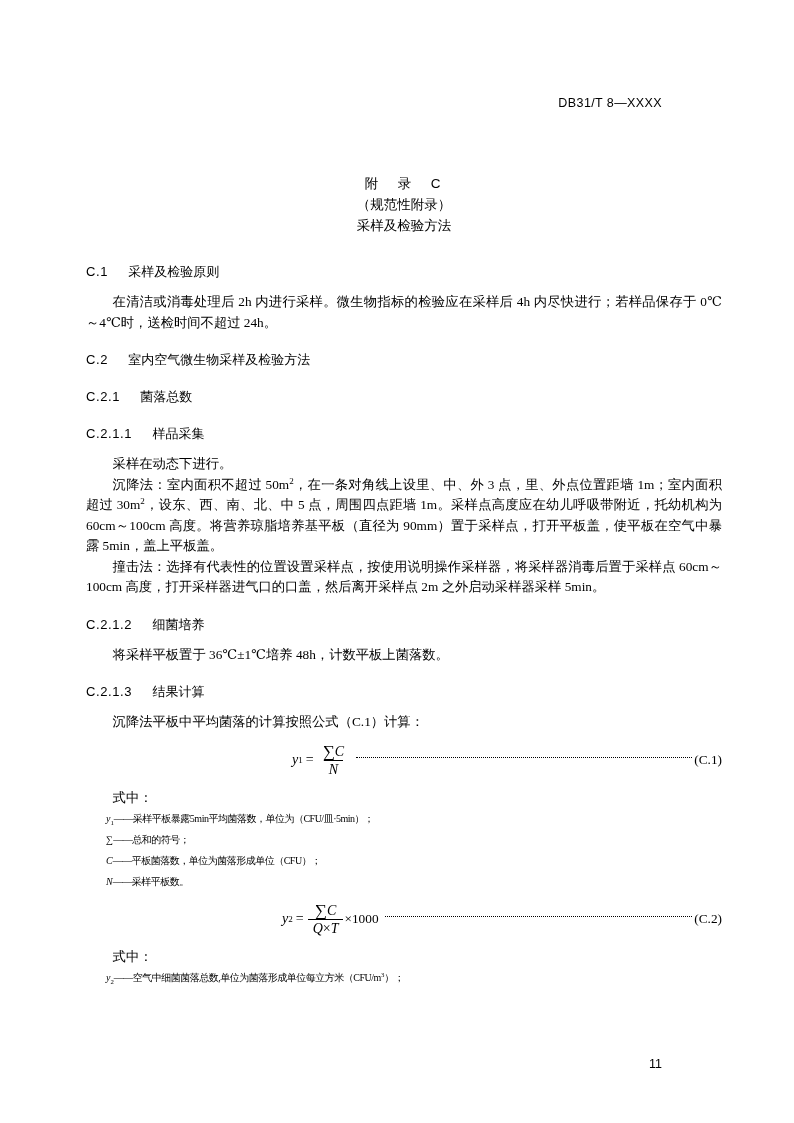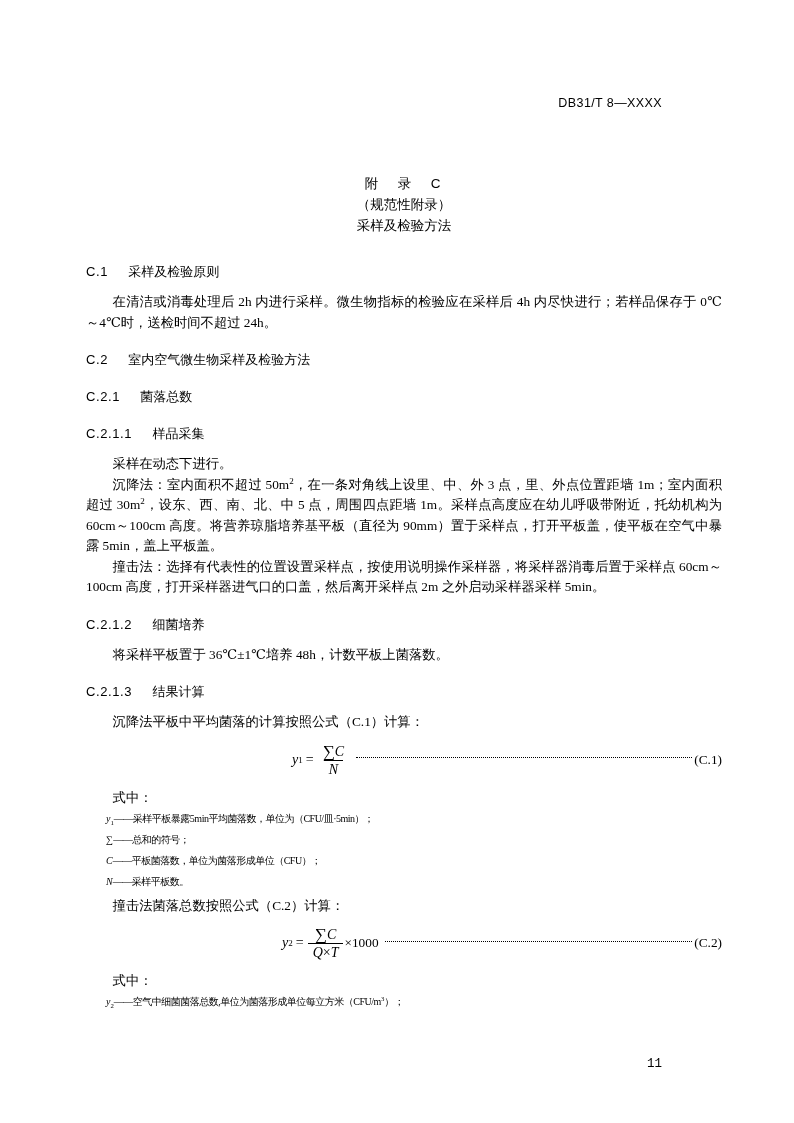--- a/index.html
+++ b/index.html
@@ -29,21 +29,21 @@
     font-size: 12.5px;
     letter-spacing: 0.4px;
     white-space: nowrap;
   }
 
   
   .page-number {
     position: absolute;
     bottom: 52px;
     right: 72px;
-    font-family: Liberation Mono, monospace;
+    font-family: Liberation Sans, sans-serif;
     font-size: 12.5px;
   }
 
   
   .content {
     position: absolute;
     left: 86px;
     top: 166px;
     width: 636px;
   }
@@ -263,23 +263,20 @@
     </div>
 
     <p class="where-label">式中：</p>
     <ul class="deflist">
       <li><span class="defsym">y</span><sub>1</sub><span class="dash">——采样平板暴露5min平均菌落数，单位为（CFU/皿·5min）；</span></li>
       <li><span class="defsym upright">∑</span><span class="dash">——总和的符号；</span></li>
       <li><span class="defsym">C</span><span class="dash">——平板菌落数，单位为菌落形成单位（CFU）；</span></li>
       <li><span class="defsym">N</span><span class="dash">——采样平板数。</span></li>
     </ul>
 
-    <div class="para-group" style="margin-top:4px;">
-      <p class="body">撞击法菌落总数按照公式（C.2）计算：</p>
-    </div>
 
     <div class="formula-row">
       <div class="formula-spacer" style="width:196px;"></div>
       <div class="formula">
         <span class="fvar">y</span>
           <sub>2</sub>
         <span class="feq">=</span>
         <span class="frac">
           <span class="numer"><span class="sigma">∑</span><span class="ital">C</span></span>
           <span class="denom"><span>Q</span><span style="font-style:normal;">×</span><span>T</span></span>

